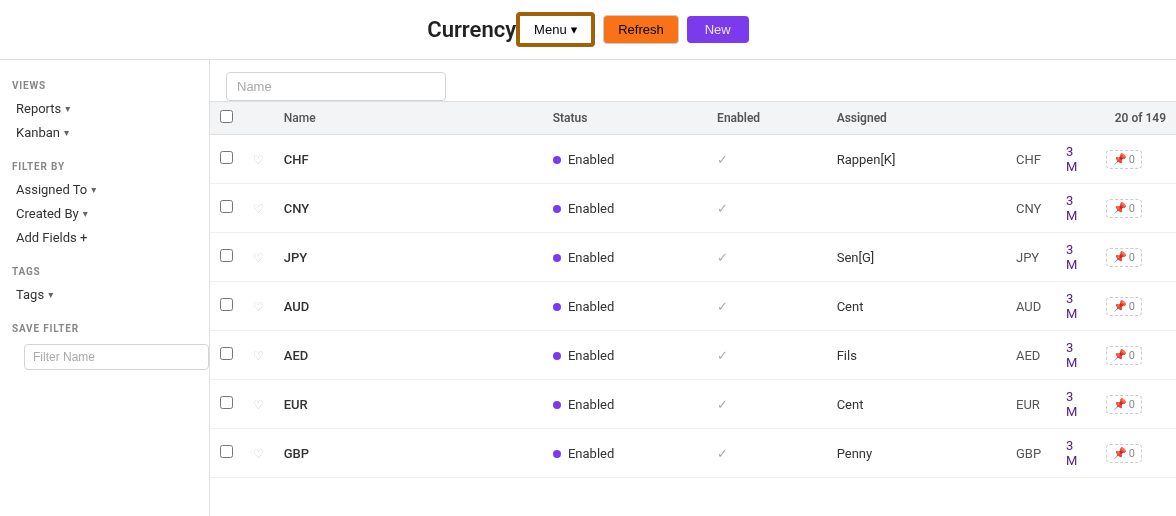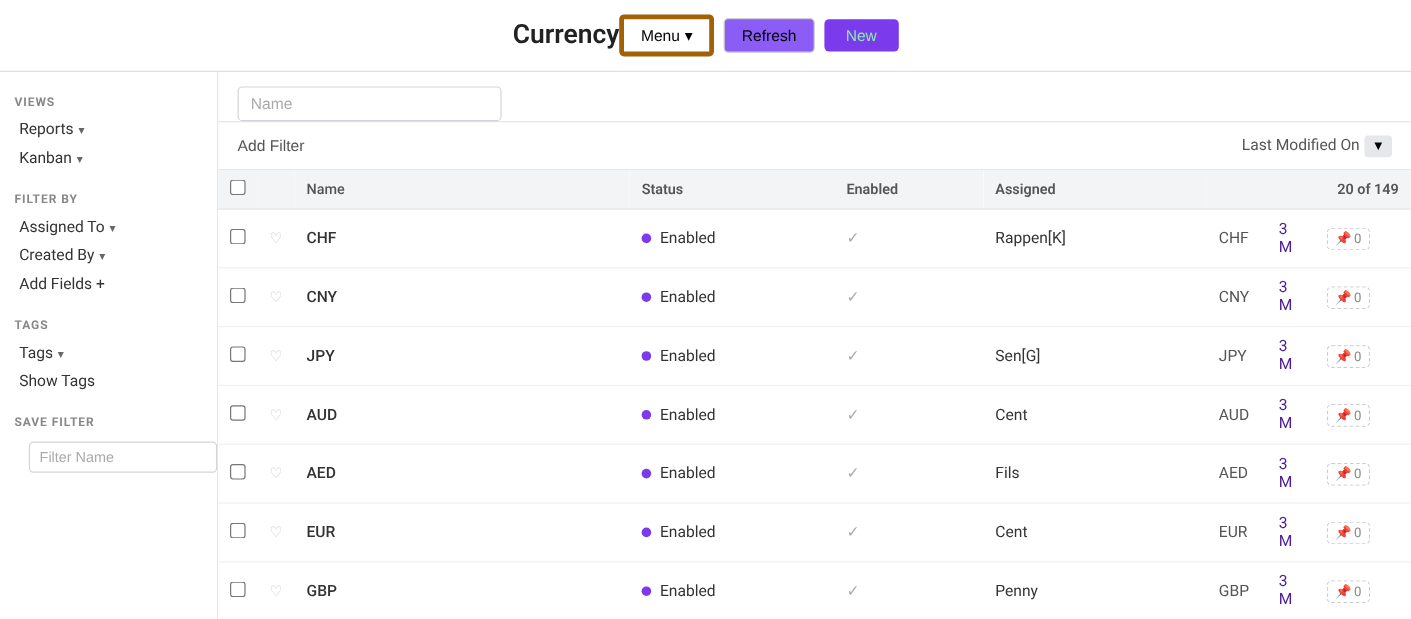--- a/index.html
+++ b/index.html
@@ -11,34 +11,34 @@
       padding: 0 16px; height: 60px; border-bottom: 1px solid #e0e0e0;
       background: #fff;
     }
     .header-title { font-size: 22px; font-weight: 600; color: #222; }
     .header-actions { display: flex; gap: 8px; align-items: center; }
     .btn-menu {
       border: 4px solid #a16207; background: #fff; border-radius: 4px;
       padding: 6px 14px; cursor: pointer; font-size: 13px; display: flex; align-items: center; gap: 4px;
     }
     .btn-refresh {
-      border: 1px solid #ccc; background: #8b5cf6; border-radius: 4px;
+      border: 1px solid #ccc; background: #f97316; border-radius: 4px;
       padding: 6px 14px; cursor: pointer; font-size: 13px;
     }
     .btn-new {
-      background: #7c3aed; color: #86efac; border: none; border-radius: 4px;
+      background: #7c3aed; color: #e5e5e5; border: none; border-radius: 4px;
       padding: 6px 18px; cursor: pointer; font-size: 13px; font-weight: 500;
     }
 
     
     .body-layout { display: flex; flex: 1; overflow: hidden; }
 
     
     .sidebar {
-      width: 182px; border-right: 1px solid #e0e0e0; background: #fff;
+      width: 210px; border-right: 1px solid #e0e0e0; background: #fff;
       padding: 16px 12px; overflow-y: auto; flex-shrink: 0;
     }
     .sidebar-section-label {
       font-size: 10px; font-weight: 700; color: #888; letter-spacing: 0.8px;
       text-transform: uppercase; margin-bottom: 6px; margin-top: 4px;
     }
     .sidebar-item {
       display: flex; align-items: center; gap: 4px;
       padding: 4px 4px; border-radius: 4px; cursor: pointer; color: #333;
       font-size: 13px; margin-bottom: 1px;
@@ -155,42 +155,32 @@
       <span>Add Fields +</span>
     </div>
 
     <div class="sidebar-divider"></div>
     <div class="sidebar-section-label">TAGS</div>
 
     <div class="sidebar-item">
       <span>Tags</span>
       <span class="chevron">▾</span>
     </div>
-    <div class="sidebar-item">
-      <span>Show Tags</span>
-    </div>
 
     <div class="sidebar-divider"></div>
     <div class="sidebar-section-label">SAVE FILTER</div>
     <input class="filter-name-input" type="text" placeholder="Filter Name" style="">
   </div>
 
   <div class="main-content">
 
     <div class="search-bar">
       <input class="search-input" type="text" placeholder="Name" style="">
     </div>
 
-    <div class="filter-row">
-      <button class="btn-add-filter">Add Filter</button>
-      <div class="last-modified">
-        <span>Last Modified On</span>
-        <button class="sort-btn">▼</button>
-      </div>
-    </div>
 
     <div class="table-container">
       <table>
         <thead>
           <tr>
             <th class="cb-col">
               <input type="checkbox" class="checkbox-input" style="">
             </th>
             <th class="fav-col"></th>
             <th class="name-col">Name</th>

